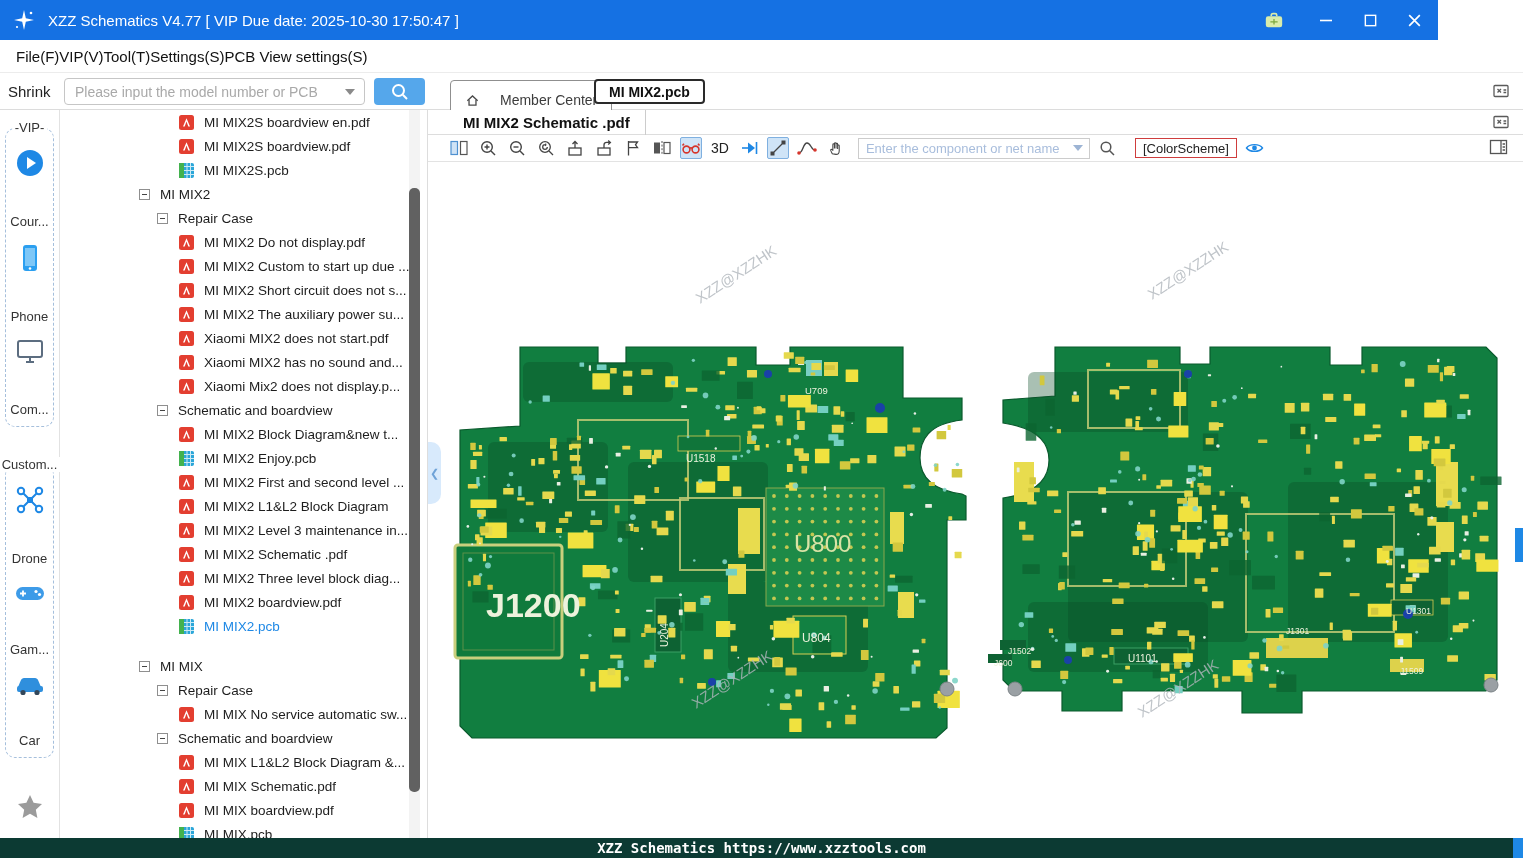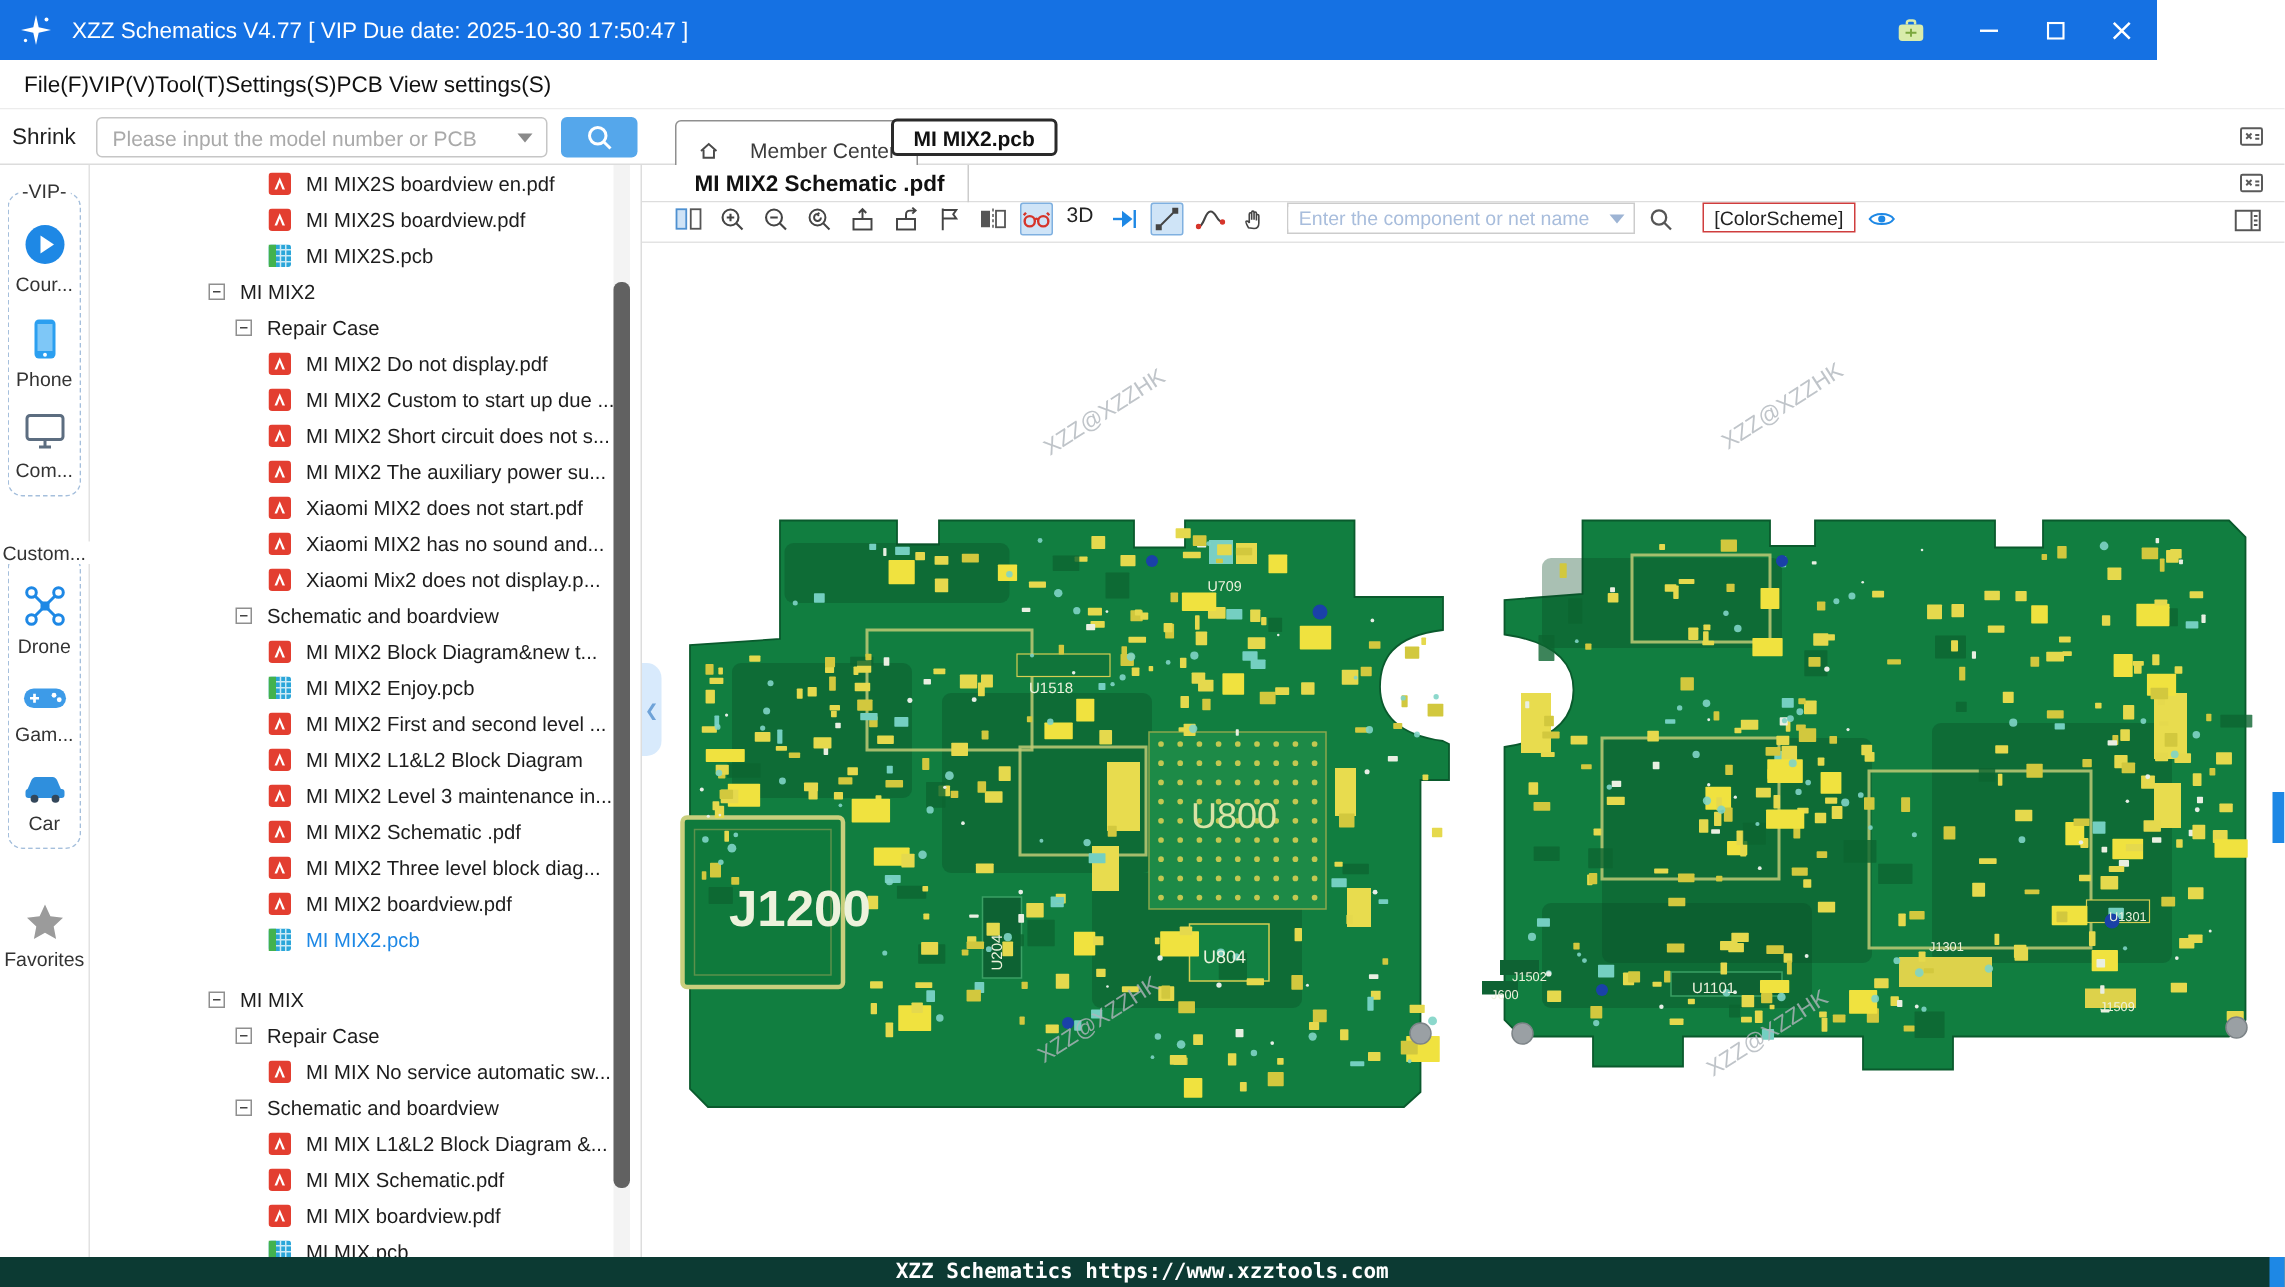--- a/index.html
+++ b/index.html
@@ -17,38 +17,38 @@
 #model-search input{flex:1;border:none;outline:none;font-size:14px;padding:0 10px;color:#333;background:transparent;min-width:0;}
 #model-search input::placeholder{color:#a9a9a9;}
 .caret{width:0;height:0;border-left:5px solid transparent;border-right:5px solid transparent;border-top:6px solid #8a8a8a;margin-right:9px;flex:0 0 auto;}
 #search-btn{position:absolute;left:374px;top:5px;width:51px;height:27px;background:#55a7eb;border-radius:4px;display:flex;align-items:center;justify-content:center;}
 #tab-member{position:absolute;left:450px;top:7px;height:40px;border:1px solid #8f8f8f;border-radius:4px;display:flex;align-items:center;gap:20px;padding:0 14px;font-size:14px;color:#3c3c3c;background:#fff;}
 #tab-pcbfile{position:absolute;left:594px;top:6px;height:25px;border:2px solid #2a2a2a;border-radius:4px;display:flex;align-items:center;padding:0 13px;font-size:14px;font-weight:bold;color:#111;background:#fff;}
 .closeall{position:absolute;right:13px;top:9px;}
 #leftrail{position:absolute;left:0;top:110px;width:60px;height:728px;background:#fff;border-right:1px solid #e2e2e2;}
 .dashbox{position:relative;border:1px dashed #a5bfdc;border-radius:10px;margin:0 5px;padding:8px 0 6px;}
 .legend{position:absolute;top:-9px;left:50%;transform:translateX(-50%);background:#fff;padding:0 3px;font-size:13px;color:#333;white-space:nowrap;}
-.rail-item{display:flex;flex-direction:column;align-items:center;padding:11px 0 3px;}
+.rail-item{display:flex;flex-direction:column;align-items:center;padding:11px 0 3px;gap:32px;}
 .rail-label{font-size:13px;color:#333;margin-top:4px;}
 #box-vip{margin-top:18px;}
 #box-custom{margin-top:38px;}
 #fav-item{margin-top:24px;}
 #treepanel{position:absolute;left:75px;top:110px;width:353px;height:728px;background:#fff;border-right:1px solid #ddd;overflow:hidden;}
 .trow{height:24px;display:flex;align-items:center;gap:10px;font-size:13.5px;color:#1d1d1d;white-space:nowrap;overflow:hidden;}
 .trow.sel{color:#1e88e5;}
 .toggle{width:11px;height:11px;border:1px solid #8f8f8f;position:relative;flex:0 0 auto;background:#fff;}
 .toggle::after{content:"";position:absolute;left:2px;right:2px;top:4px;height:1px;background:#444;}
 .ticon{flex:0 0 auto;display:flex;}
 #tree-scroll-track{position:absolute;right:7px;top:0;width:11px;height:728px;background:#f3f3f3;}
 #tree-scroll-thumb{position:absolute;right:7px;top:78px;width:11px;height:604px;background:#616161;border-radius:5px;}
 #content{position:absolute;left:428px;top:110px;width:1095px;height:728px;background:#fff;}
 #doc-tabrow{position:relative;height:25px;border-bottom:1px solid #ddd;background:#fff;}
 #doc-tab{position:absolute;left:20px;top:0;height:25px;display:flex;align-items:center;padding:0 15px;font-size:15px;font-weight:bold;color:#111;border-right:1px solid #ccc;}
 #doc-close{position:absolute;right:13px;top:3px;}
-#doc-toolbar{position:relative;height:27px;border-bottom:1px solid #e3e3e3;display:flex;padding-left:20px;gap:7px;background:#fff;}
+#doc-toolbar{position:relative;height:27px;border-bottom:1px solid #e3e3e3;display:flex;align-items:center;padding-left:20px;gap:7px;background:#fff;}
 .tbtn{width:22px;height:22px;display:flex;align-items:center;justify-content:center;border:1px solid transparent;border-radius:2px;flex:0 0 auto;}
 .tbtn.sel{background:#cfe4f7;border-color:#7fb0e0;}
 #label-3d{font-size:14px;color:#222;padding:0 2px;}
 #comp-search{width:232px;height:21px;border:1px solid #ccc;display:flex;align-items:center;margin-left:4px;background:#fff;}
 #comp-search input{flex:1;border:none;outline:none;font-size:13px;padding:0 7px;color:#333;min-width:0;}
 #comp-search input::placeholder{color:#a8bddc;}
 #comp-search .caret{border-top-color:#9db4d4;margin-right:6px;}
 #colorscheme-btn{border:1px solid #cf3d3d;height:20px;display:flex;align-items:center;padding:0 7px;font-size:13px;color:#222;margin-left:9px;white-space:nowrap;}
 #panel-toggle{position:absolute;right:15px;top:4px;}
 #canvas{position:absolute;left:0;top:52px;width:1095px;height:676px;background:#fff;overflow:hidden;}

